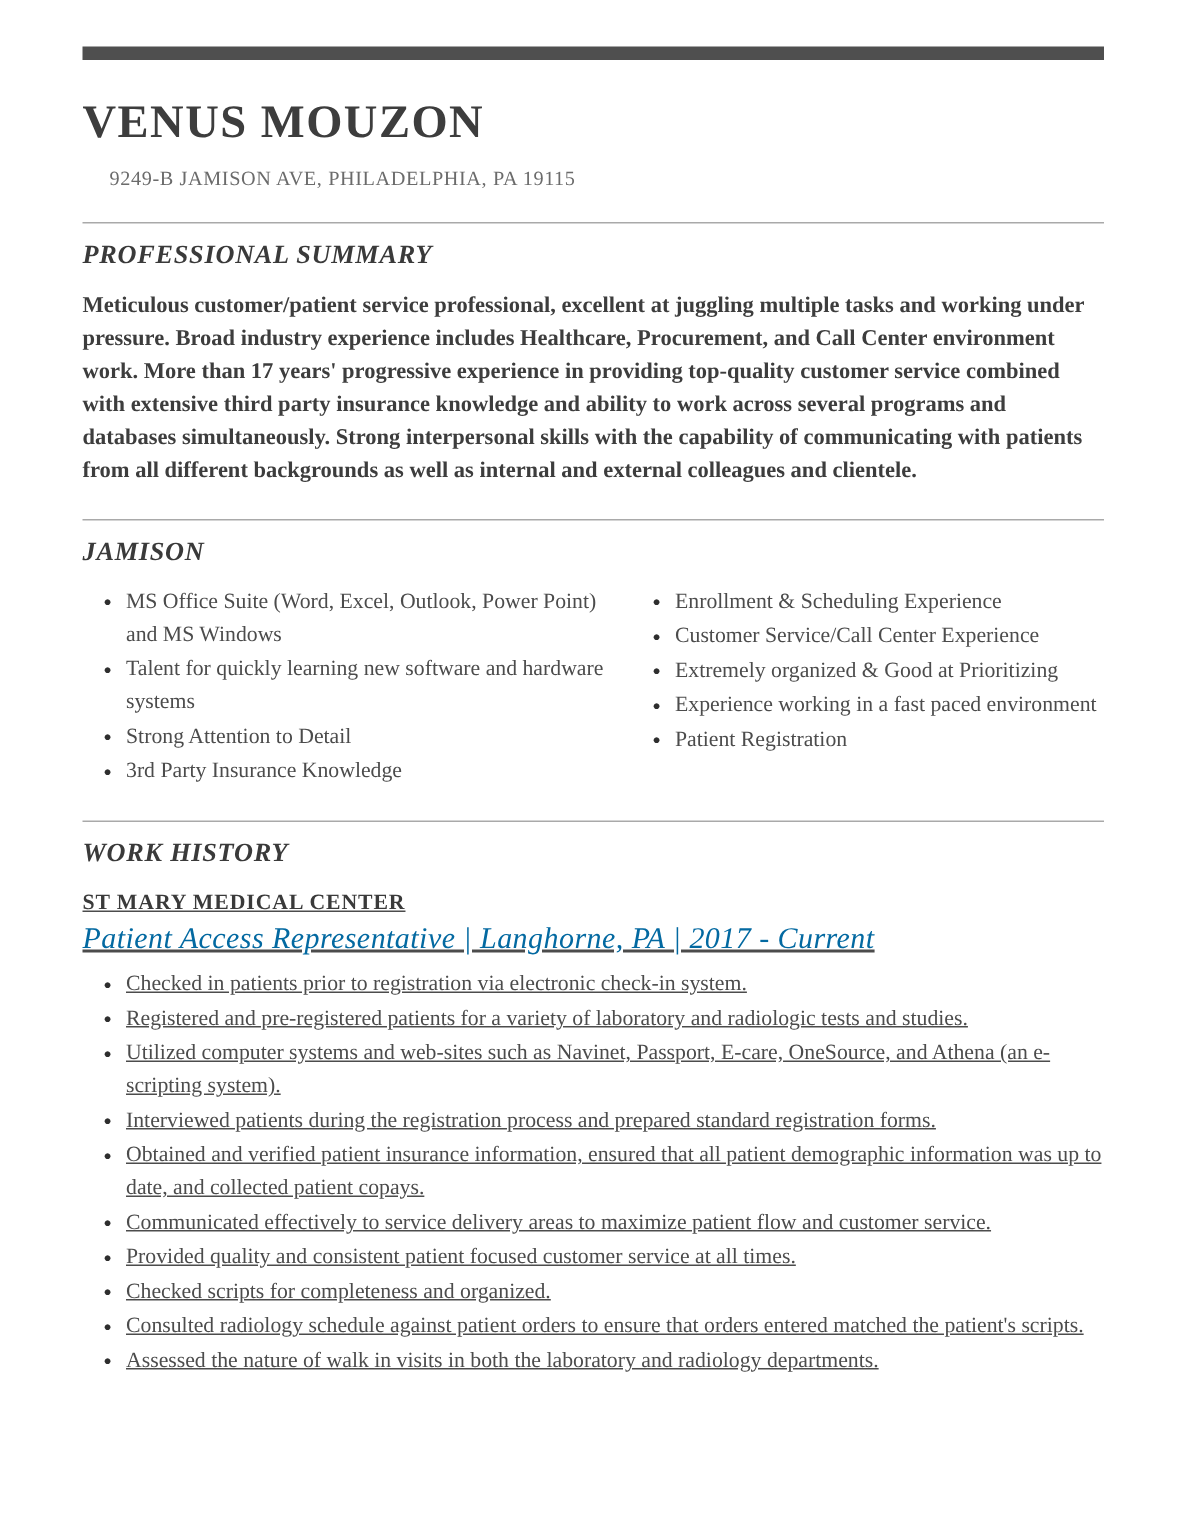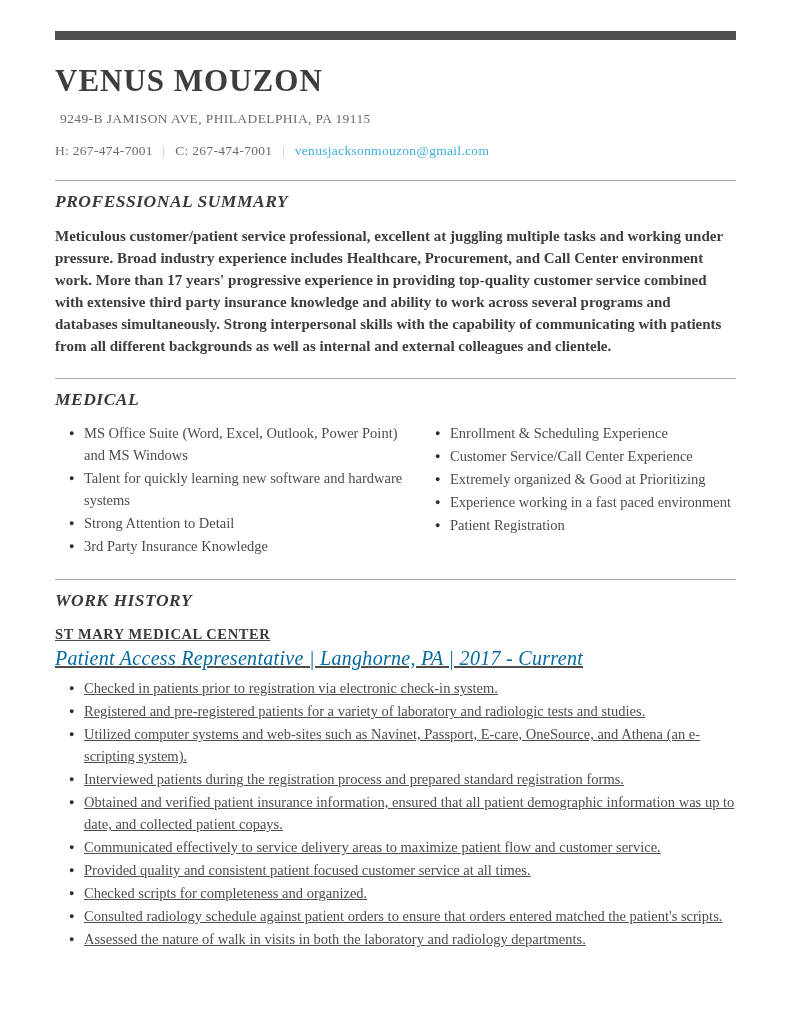--- a/index.html
+++ b/index.html
@@ -29,21 +29,21 @@
     font-weight: bold;
     letter-spacing: 1px;
     color: #3d3d3d;
     margin: 0 0 13px 0;
     line-height: 1.1;
   }
   .address {
     font-size: 13.5px;
     color: #6b6b6b;
     letter-spacing: 0.4px;
-    margin: 0 0 16px 5px;
+    margin: 0 0 16px 18px;
   }
   .contact {
     font-size: 13.5px;
     color: #6b6b6b;
     letter-spacing: 0.3px;
     margin: 0 0 10px 0;
   }
   .contact .sep {
     color: #c2c2c2;
     margin: 0 6px;
@@ -120,38 +120,31 @@
 </head>
 <body>
 
 <div class="page">
 
   <div class="top-bar"></div>
 
   <header>
     <h1 class="name">VENUS MOUZON</h1>
     <div class="address">9249-B JAMISON AVE, PHILADELPHIA, PA 19115</div>
-    <div class="contact">
-      <span>H: 267-474-7001</span>
-      <span class="sep">|</span>
-      <span>C: 267-474-7001</span>
-      <span class="sep">|</span>
-      <a class="email">venusjacksonmouzon@gmail.com</a>
-    </div>
   </header>
 
   <section>
     <hr class="rule">
     <h2 class="section-title">PROFESSIONAL SUMMARY</h2>
     <p class="summary">Meticulous customer/patient service professional, excellent at juggling multiple tasks and working under pressure. Broad industry experience includes Healthcare, Procurement, and Call Center environment work. More than 17 years' progressive experience in providing top-quality customer service combined with extensive third party insurance knowledge and ability to work across several programs and databases simultaneously. Strong interpersonal skills  with the capability of communicating with patients from all different backgrounds as well as internal and external colleagues and clientele.</p>
   </section>
 
   <section>
     <hr class="rule">
-    <h2 class="section-title">MEDICAL</h2>
+    <h2 class="section-title">JAMISON</h2>
     <div class="skills-cols">
       <ul class="bullet-list col-left">
 
           <li><span>MS Office Suite (Word, Excel, Outlook, Power Point) and MS Windows</span></li>
 
           <li><span>Talent for quickly learning new software and hardware systems</span></li>
 
           <li><span>Strong Attention to Detail</span></li>
 
           <li><span>3rd Party Insurance Knowledge</span></li>

